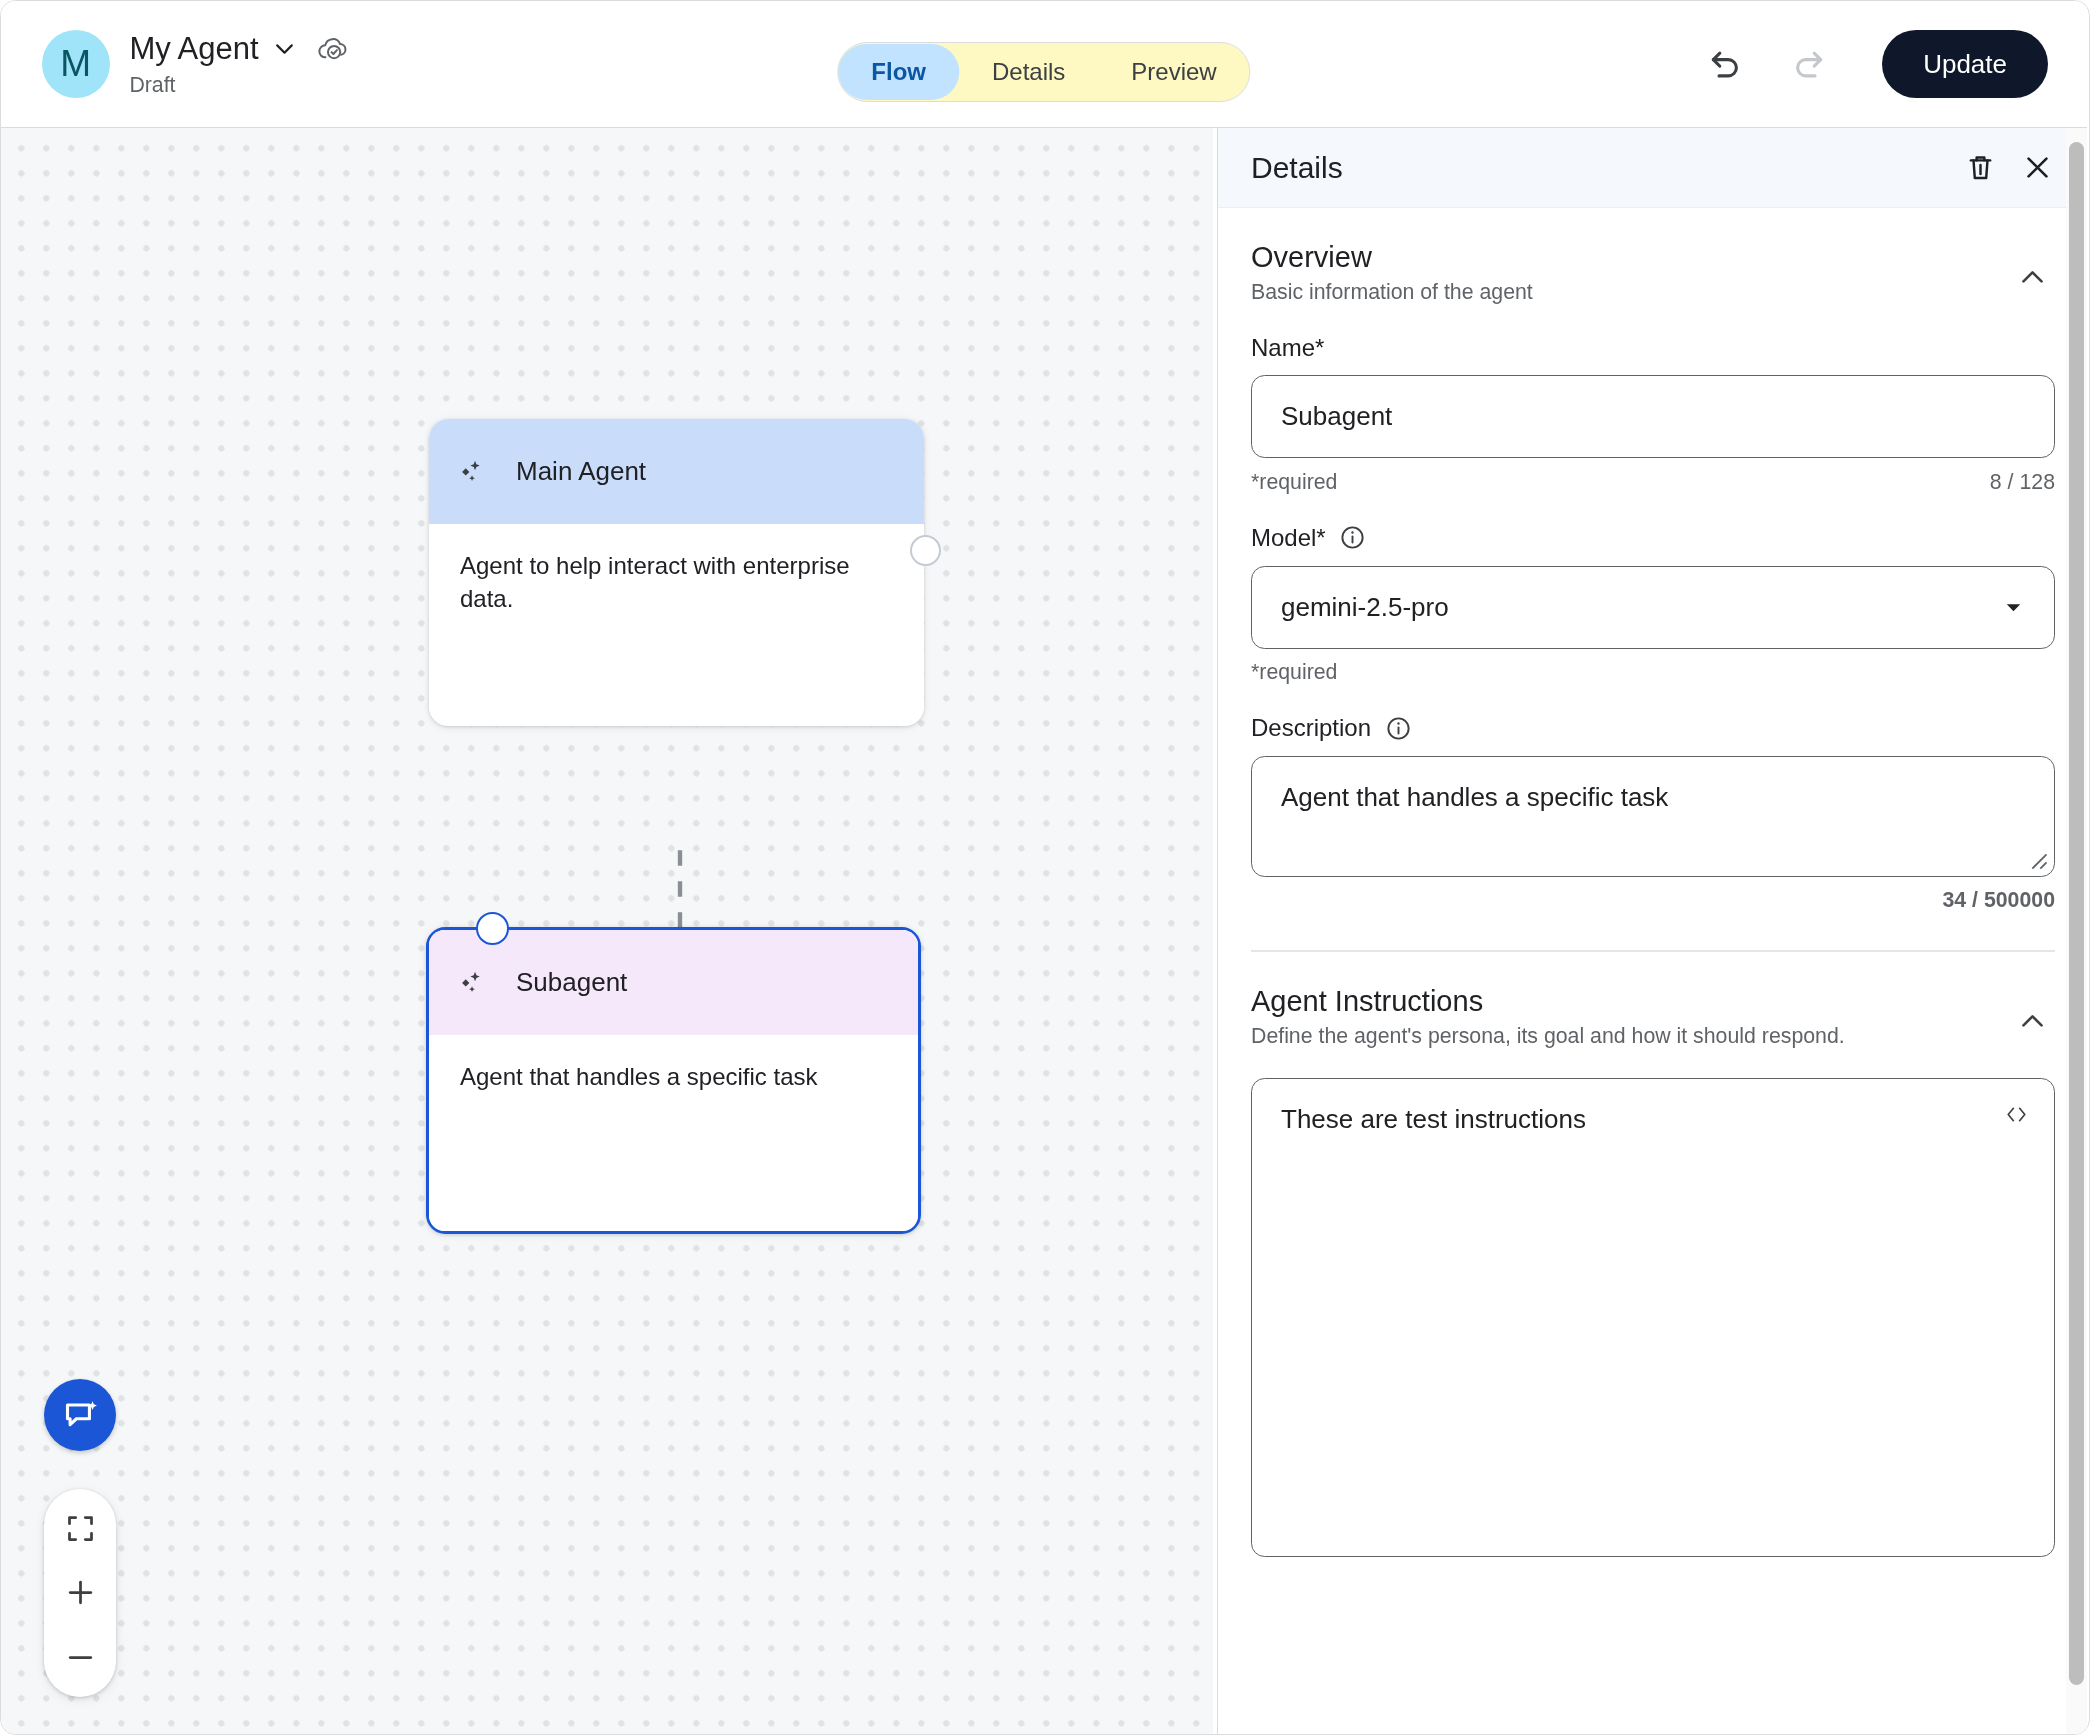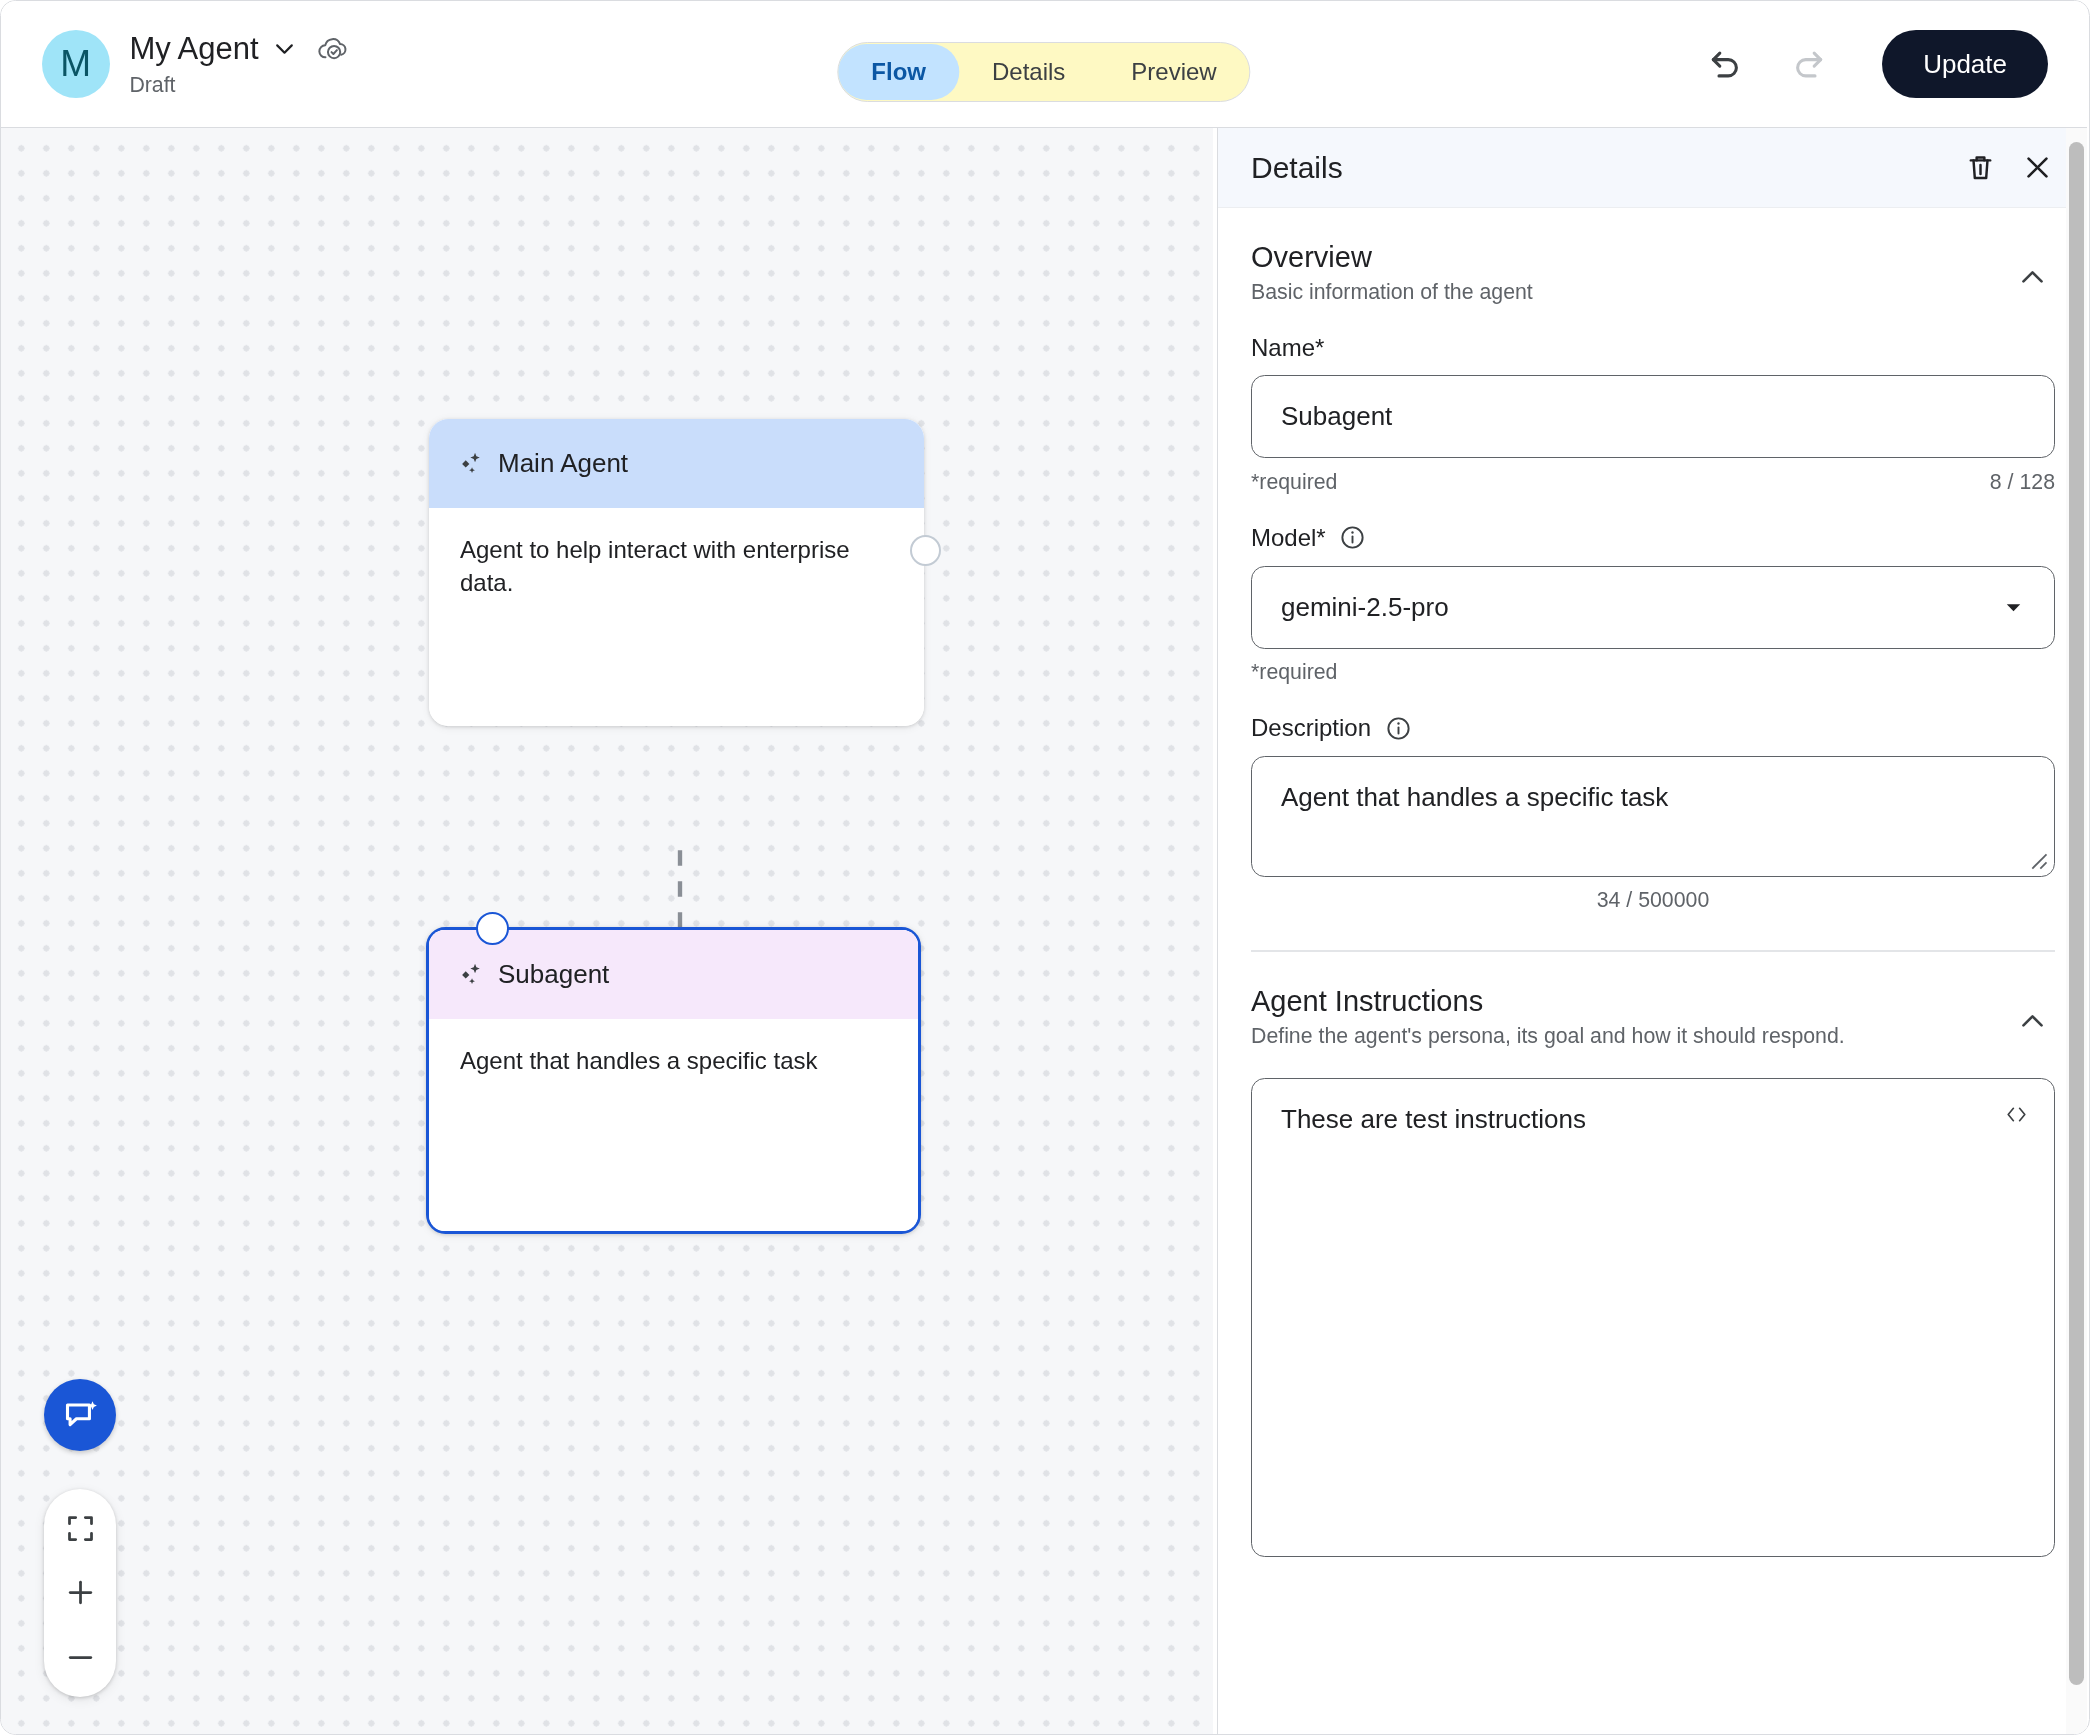--- a/index.html
+++ b/index.html
@@ -92,21 +92,21 @@
     overflow: visible;
   }
   .node-inner {
     width: 100%; height: 100%;
     border-radius: 19.4px; overflow: hidden;
     background: #fff;
   }
   .node.selected { border: 3.9px solid #1a56d6; }
   .node.selected .node-inner { border-radius: 15.5px; }
   .node-head {
-    height: 89px; display: flex; align-items: center; gap: 11px;
+    height: 105px; display: flex; align-items: center; gap: 29px;
     padding: 0 29px; font-size: 26px; color: #202124;
   }
   .node-head.blue { background: #c9ddfb; }
   .node-head.purple { background: #f6e8fb; }
   .node-body { padding: 25px 31px; font-size: 24px; color: #202124; line-height: 1.38; }
 
   .handle {
     position: absolute; width: 31px; height: 31px;
     background: #ffffff; border: 2.9px solid #c3cbd4; border-radius: 50%;
   }
@@ -186,21 +186,21 @@
   .input-box.select { cursor: pointer; }
   .textarea-box {
     width: 100%; border: 1.9px solid #5f6368; border-radius: 13.6px;
     padding: 25px 29px; font-size: 26px; color: #202124;
     background: #ffffff; position: relative;
   }
   .helper-row {
     display: flex; justify-content: space-between;
     font-size: 21.3px; color: #5f6368; margin-top: 11.6px;
   }
-  .helper-right-only { justify-content: center; }
+  .helper-right-only { justify-content: flex-end; font-weight: bold; }
   .divider { height: 1.9px; background: #e3e5e8; margin-top: 37px; }
 
   .resize-grip {
     position: absolute; right: 5.8px; bottom: 5.8px;
     width: 21.3px; height: 21.3px; pointer-events: none;
   }
   .code-icon {
     position: absolute; right: 23px; top: 23px;
     font-size: 25px; color: #3c4043; letter-spacing: 1.9px;
   }

